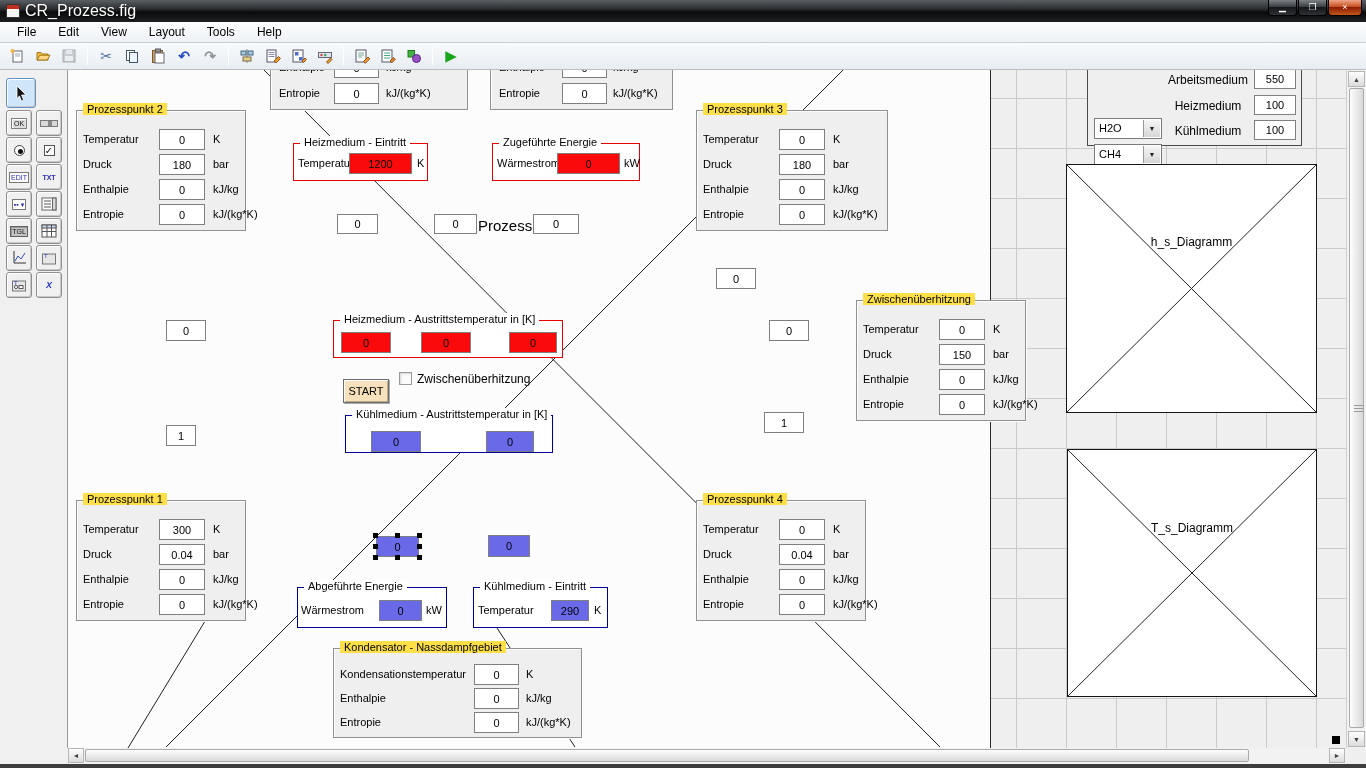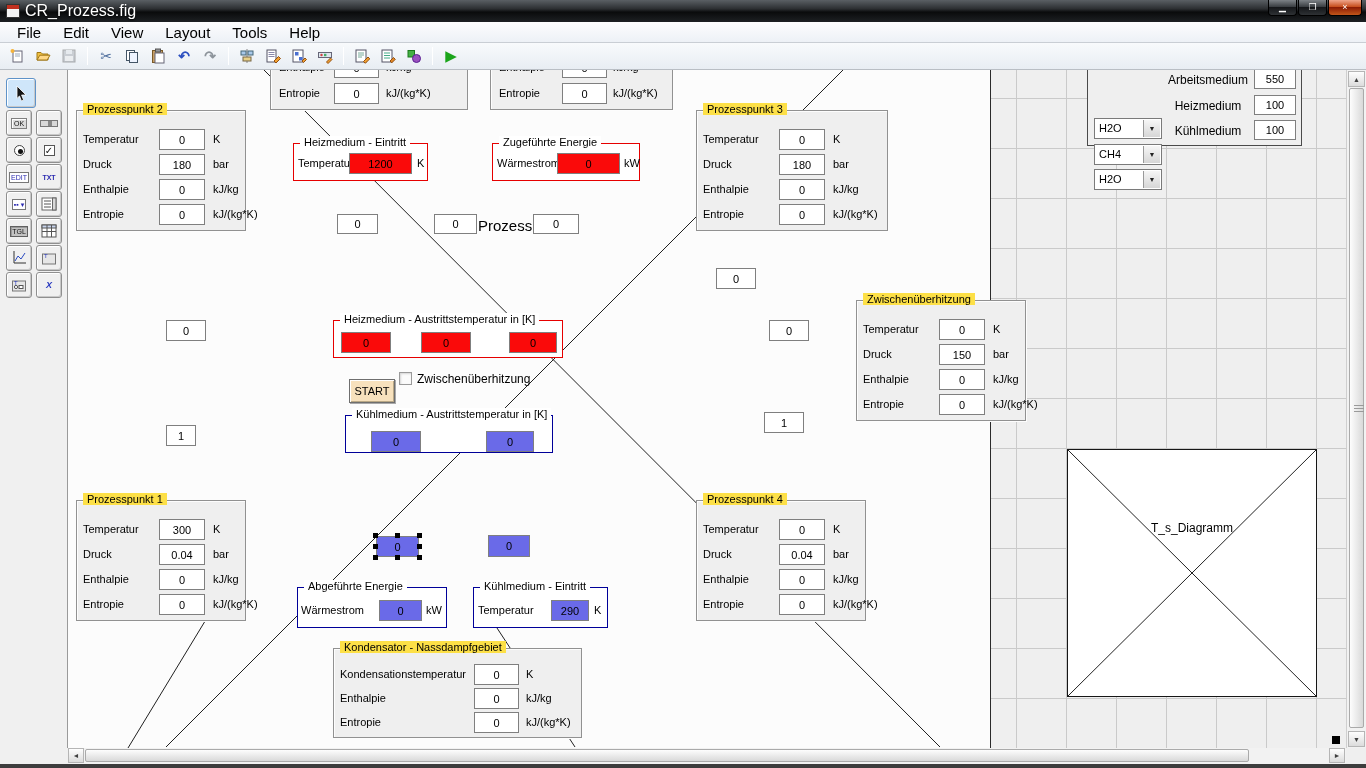--- a/index.html
+++ b/index.html
@@ -19,21 +19,21 @@
   .wbtn { width:29px; height:16px; border:1px solid #000; border-top:none;
     border-radius:0 0 4px 4px; color:#fff; font-size:9px; line-height:14px; text-align:center;
     background:linear-gradient(#7c8186, #3a3e42 45%, #15171a 50%, #2e3134);
     margin-left:1px; cursor:default; }
   .wbtn.close { width:34px; background:linear-gradient(#efa58b, #c74e1d 45%, #8d1d04 50%, #c2561a); }
 
   
   .menubar { position:absolute; left:0; top:22px; width:1366px; height:21px;
     background:linear-gradient(#fdfdfe,#edf1f6); border-bottom:1px solid #c9ced4;
     display:flex; align-items:center; padding-left:6px; }
-  .menu-item { padding:3px 11px; font-size:15px; }
+  .menu-item { padding:3px 11px; font-size:12px; }
 
   
   .toolbar { position:absolute; left:0; top:43px; width:1366px; height:27px;
     background:linear-gradient(#f8fafc,#e8edf3); border-bottom:1px solid #b9bec4;
     display:flex; align-items:center; padding-left:4px; }
   .tbtn { width:24px; height:22px; display:flex; align-items:center; justify-content:center; margin:0 1px; }
   .tsep { width:1px; height:18px; background:#c0c5ca; border-right:1px solid #fff; margin:0 5px; }
   .glyph-undo { color:#2b4fc0; font-size:14px; font-weight:bold; }
   .glyph-redo { color:#8d949b; font-size:14px; font-weight:bold; }
   .glyph-cut  { color:#51709e; font-size:14px; }
@@ -465,21 +465,21 @@
       <span class="plab" style="left:131px;top:13px">kW</span>
     </div>
 
     <div class="wpanel redb" style="left:265px;top:250px;width:230px;height:38px">
       <span class="ptitle">Heizmedium - Austrittstemperatur in [K]</span>
       <input class="ed red" style="left: 7px; top: 11px; width: 50px;" value="0">
       <input class="ed red" style="left: 87px; top: 11px; width: 50px;" value="0">
       <input class="ed red" style="left: 175px; top: 11px; width: 48px;" value="0">
     </div>
 
-    <button class="start-btn" style="left:281px;top:309px;width:46px;height:24px">START</button>
+    <button class="start-btn" style="left:275px;top:309px;width:46px;height:24px">START</button>
     <span class="cbox" style="left:331px;top:302px"></span>
     <span class="plab" style="left:349px;top:302px;font-size:12px">Zwischenüberhitzung</span>
 
     <div class="wpanel blueb" style="left:277px;top:345px;width:208px;height:38px">
       <span class="ptitle">Kühlmedium - Austrittstemperatur in [K]</span>
       <input class="ed blue" style="left: 25px; top: 15px; width: 50px;" value="0">
       <input class="ed blue" style="left: 140px; top: 15px; width: 48px;" value="0">
     </div>
 
     <div class="wpanel blueb" style="left:229px;top:517px;width:150px;height:41px">
@@ -533,20 +533,27 @@
       <span class="media-lab" style="left:76px;top:42px">Heizmedium</span>
       <input class="ed" style="left: 166px; top: 38px; width: 42px; height: 20px;" value="100">
       <div class="dd" style="left:6px;top:64px">
         <span class="v">H2O</span>
         <span class="b">▼</span>
       </div>
       <span class="media-lab" style="left:76px;top:67px">Kühlmedium</span>
       <input class="ed" style="left: 166px; top: 63px; width: 42px; height: 20px;" value="100">
     </div>
 
+    <div class="axbox" style="left:998px;top:94px;width:251px;height:249px">
+      <svg width="249" height="247">
+        <line x1="0" y1="0" x2="249" y2="247" stroke="#222"></line>
+        <line x1="249" y1="0" x2="0" y2="247" stroke="#222"></line>
+      </svg>
+      <span class="ax-name" style="top:70px">h_s_Diagramm</span>
+    </div>
     <div class="axbox" style="left:999px;top:379px;width:250px;height:248px">
       <svg width="248" height="246">
         <line x1="0" y1="0" x2="248" y2="246" stroke="#222"></line>
         <line x1="248" y1="0" x2="0" y2="246" stroke="#222"></line>
       </svg>
       <span class="ax-name" style="top:71px">T_s_Diagramm</span>
     </div>
 
     <div class="resize-grip" style="left:1264px;top:666px"></div>
   </div>

